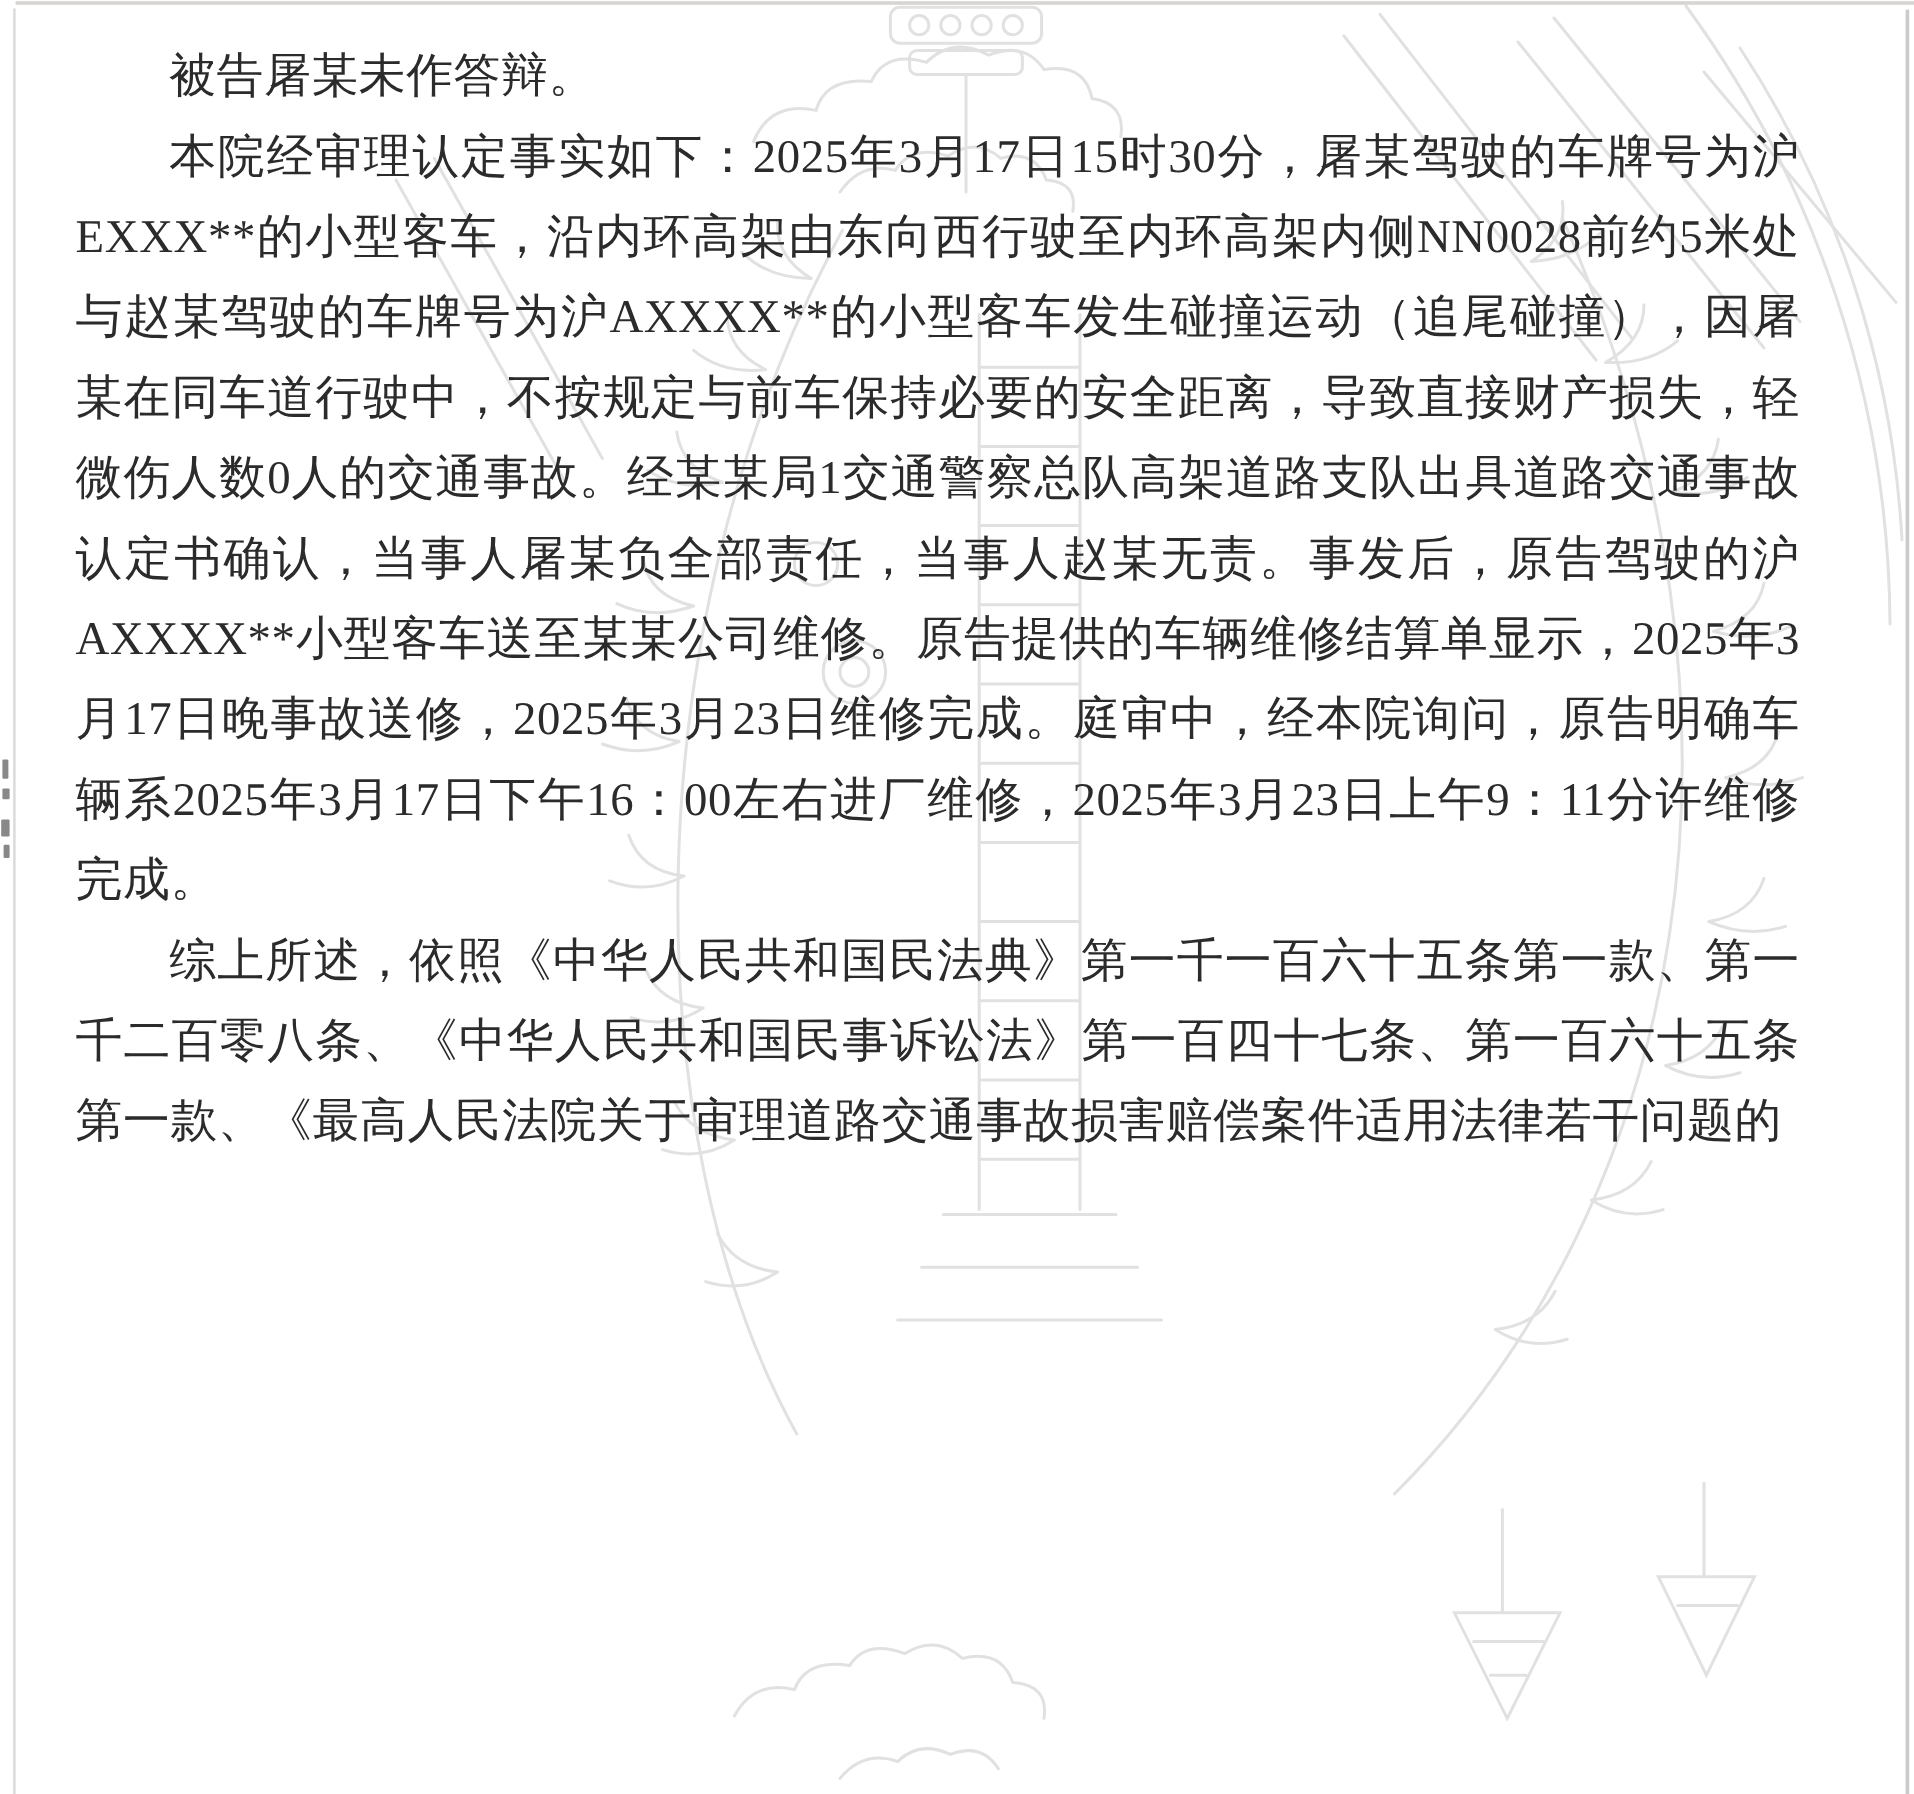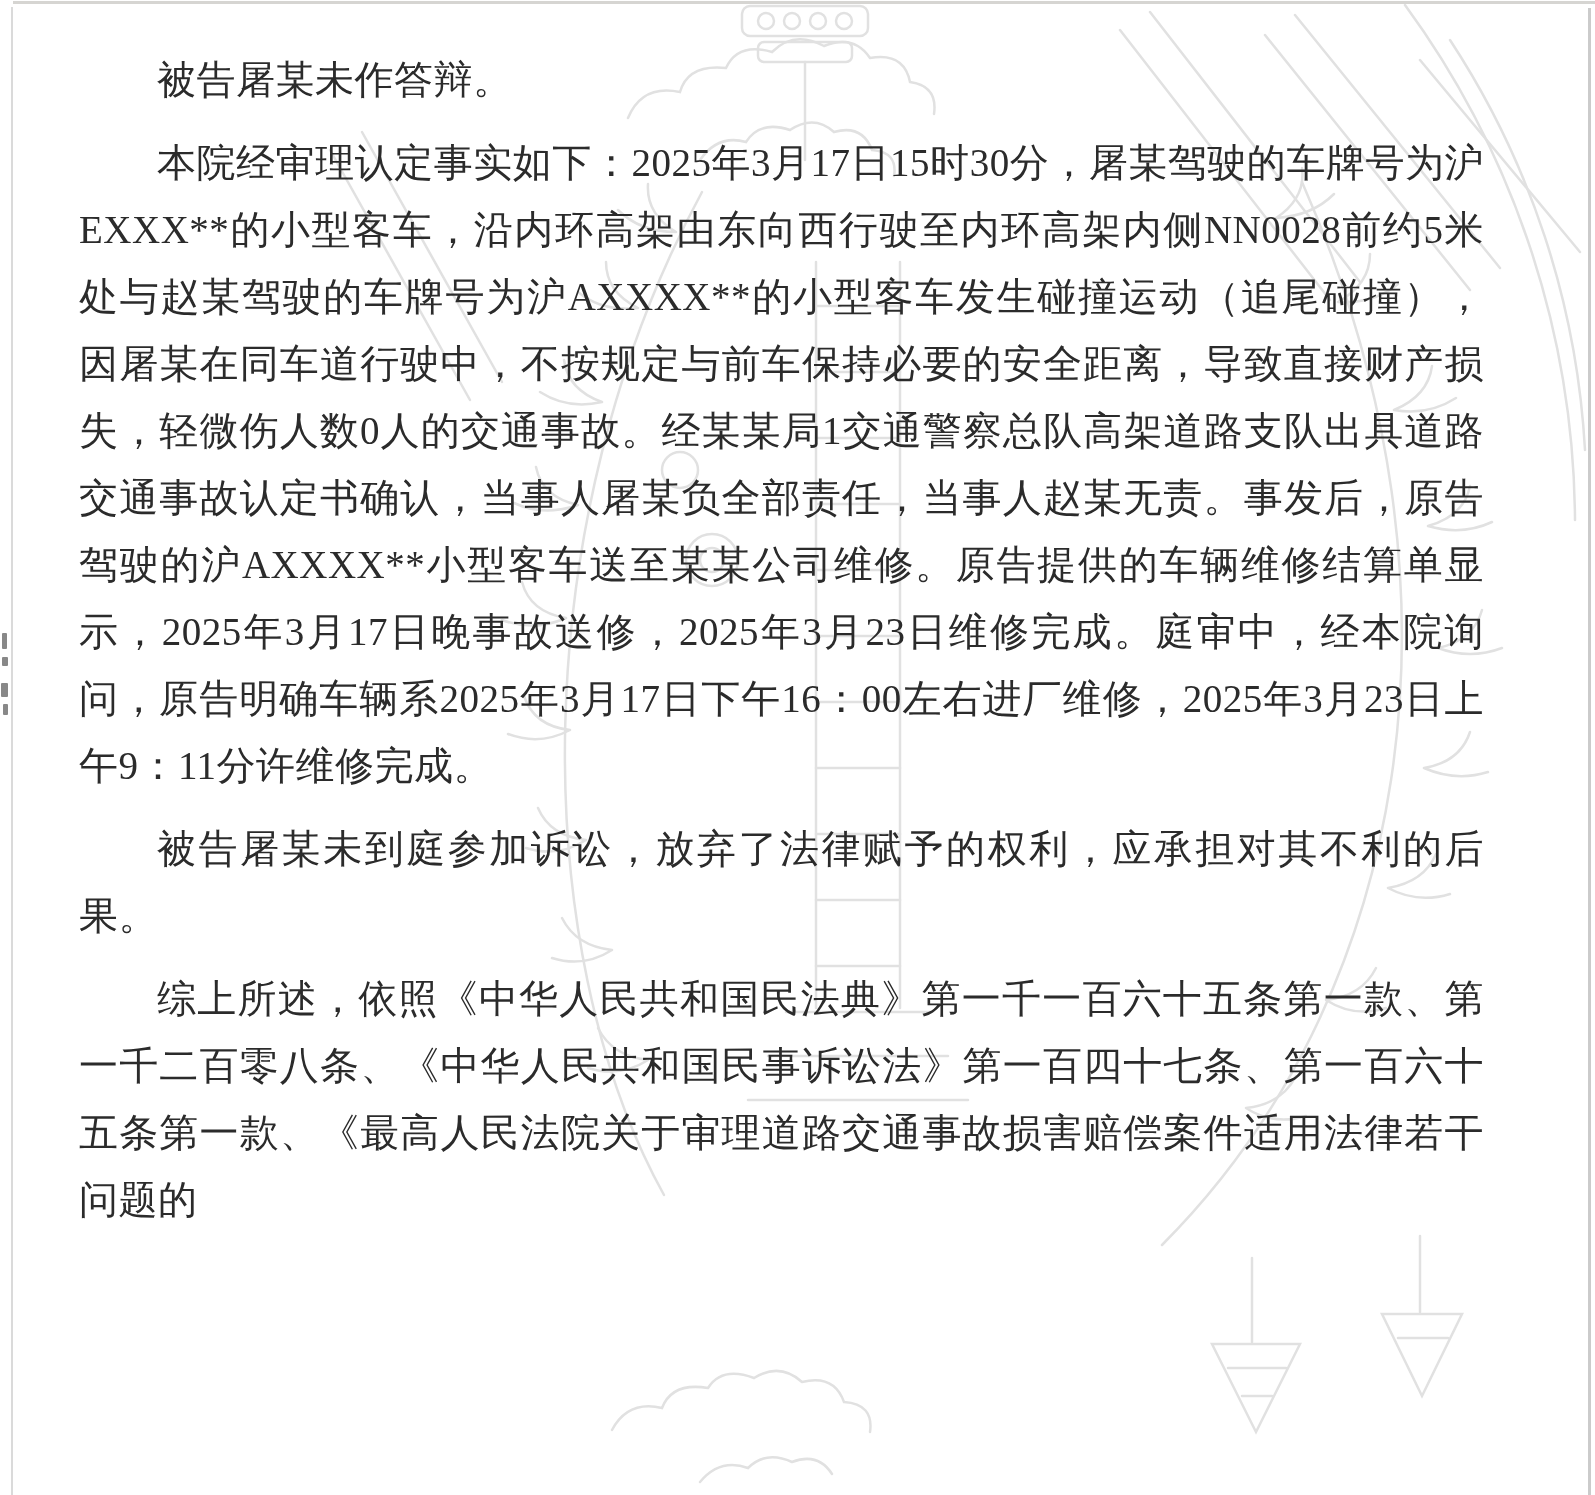--- a/index.html
+++ b/index.html
@@ -19,21 +19,21 @@
     position:absolute;left:63px;top:0;width:1437px;
     padding-top:30px;
     z-index:1;
     color:#2b2b2b;
     font-size:39px;
     line-height:67px;
     text-align:justify;
     text-justify:inter-ideograph;
     letter-spacing:0.5px;
   }
-  .content p{margin:16px;text-indent:2em;}
+  .content p{margin:0;text-indent:2em;}
   .artifacts i{position:absolute;display:block;background:#565656;opacity:.7;border-radius:1px;z-index:1;}
   .artifacts i:nth-child(1){left:2px;top:633px;width:5px;height:16px;}
   .artifacts i:nth-child(2){left:2px;top:657px;width:6px;height:9px;}
   .artifacts i:nth-child(3){left:1px;top:683px;width:7px;height:14px;}
   .artifacts i:nth-child(4){left:3px;top:704px;width:5px;height:11px;}
 </style>
 </head>
 <body>
 
 <div class="page">
@@ -105,16 +105,15 @@
   <div class="artifacts">
     <i></i>
       <i></i>
       <i></i>
       <i></i>
   </div>
 
   <div class="content">
       <p>被告屠某未作答辩。</p>
       <p>本院经审理认定事实如下：2025年3月17日15时30分，屠某驾驶的车牌号为沪EXXX**的小型客车，沿内环高架由东向西行驶至内环高架内侧NN0028前约5米处与赵某驾驶的车牌号为沪AXXXX**的小型客车发生碰撞运动（追尾碰撞），因屠某在同车道行驶中，不按规定与前车保持必要的安全距离，导致直接财产损失，轻微伤人数0人的交通事故。经某某局1交通警察总队高架道路支队出具道路交通事故认定书确认，当事人屠某负全部责任，当事人赵某无责。事发后，原告驾驶的沪AXXXX**小型客车送至某某公司维修。原告提供的车辆维修结算单显示，2025年3月17日晚事故送修，2025年3月23日维修完成。庭审中，经本院询问，原告明确车辆系2025年3月17日下午16：00左右进厂维修，2025年3月23日上午9：11分许维修完成。</p>
-      <p>被告屠某未到庭参加诉讼，放弃了法律赋予的权利，应承担对其不利的后果。</p>
       <p>综上所述，依照《中华人民共和国民法典》第一千一百六十五条第一款、第一千二百零八条、《中华人民共和国民事诉讼法》第一百四十七条、第一百六十五条第一款、《最高人民法院关于审理道路交通事故损害赔偿案件适用法律若干问题的</p>
     </div>
 </div>
 
 </body></html>

